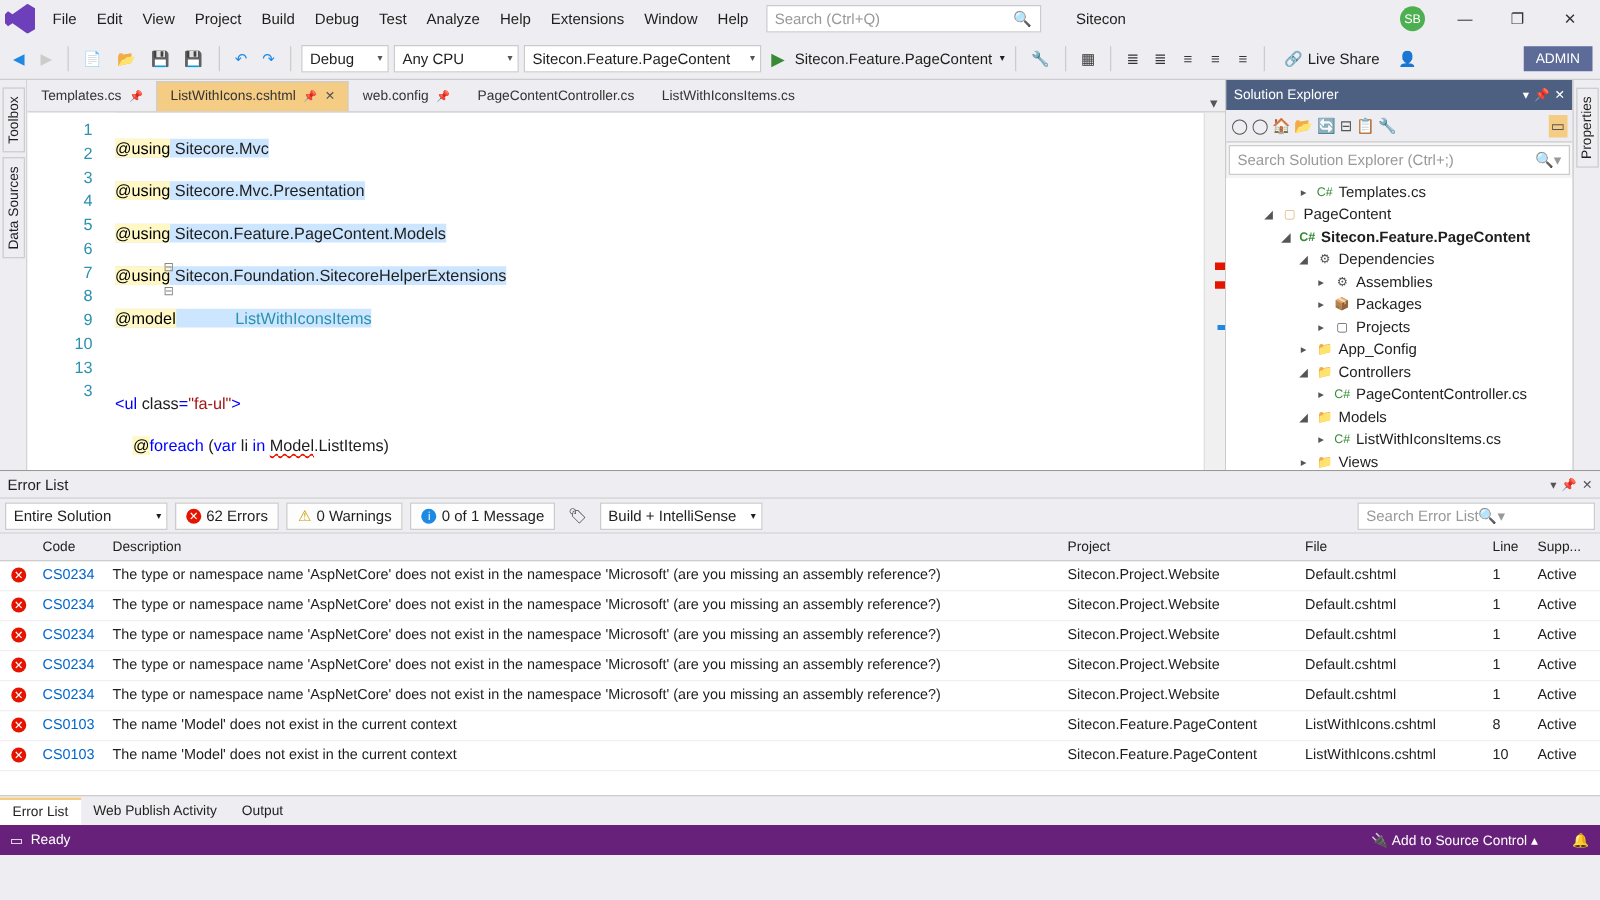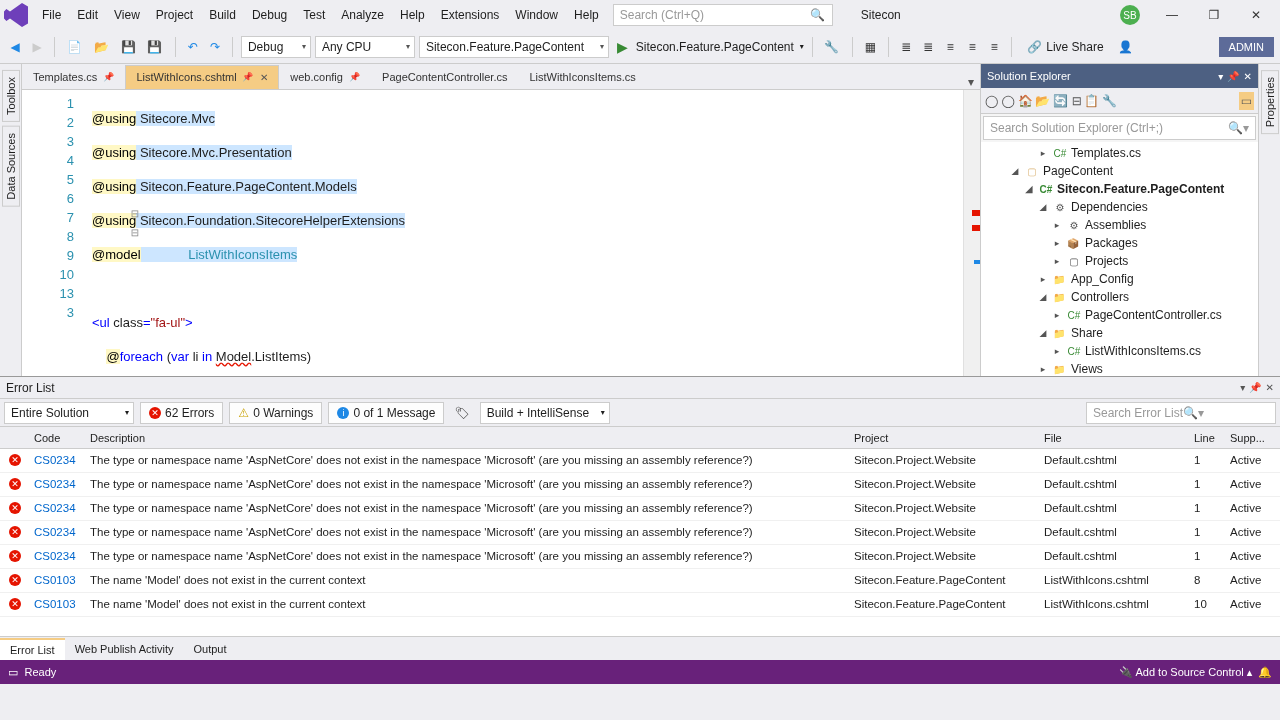--- a/index.html
+++ b/index.html
@@ -82,21 +82,21 @@
 .col-line { width:36px; padding-left:4px; }
 .col-sup { width:54px; padding-left:4px; }
 .el-row { display:flex; border-bottom:1px solid #f0f0f0; padding:4px 0; align-items:center; font-size:11.5px; }
 .el-row .col-ic { display:flex; justify-content:center; }
 .el-row .col-code { color:#0066cc; }
 .el-row .col-desc { padding-right:10px; line-height:1.3; }
 .bottomtabs { height:24px; background:#eeeef2; display:flex; align-items:center; border-top:1px solid #ccc; }
 .btab { padding:4px 10px; font-size:11px; }
 .btab.active { background:#fff; border-top:2px solid #f5cc84; }
 .statusbar { height:24px; background:#68217a; color:#fff; display:flex; align-items:center; padding:0 8px; font-size:11px; }
-.statusbar .right { margin-left:auto; display:flex; align-items:center; gap:6px; }
+.statusbar .right { margin-left:auto; display:flex; align-items:center; gap:28px; }
 .outline { position:absolute; left:108px; width:10px; text-align:center; color:#888; font-size:10px; }
 </style>
 </head>
 <body>
 
 <div class="titlebar">
   <div class="vs-logo"></div>
   <div id="menu-container" style="display:flex;">
       <div class="menu-item">File</div>
       <div class="menu-item">Edit</div>
@@ -306,21 +306,21 @@
           <span>Controllers</span>
         </div>
         <div class="tn" style="padding-left: 70px;">
           <span class="exp">▸</span>
           <span class="ic ic-cs">C#</span>
           <span>PageContentController.cs</span>
         </div>
         <div class="tn" style="padding-left: 56px;">
           <span class="exp">◢</span>
           <span class="ic ic-fold">📁</span>
-          <span>Share</span>
+          <span>Models</span>
         </div>
         <div class="tn" style="padding-left: 70px;">
           <span class="exp">▸</span>
           <span class="ic ic-cs">C#</span>
           <span>ListWithIconsItems.cs</span>
         </div>
         <div class="tn" style="padding-left: 56px;">
           <span class="exp">▸</span>
           <span class="ic ic-fold">📁</span>
           <span>Views</span>

